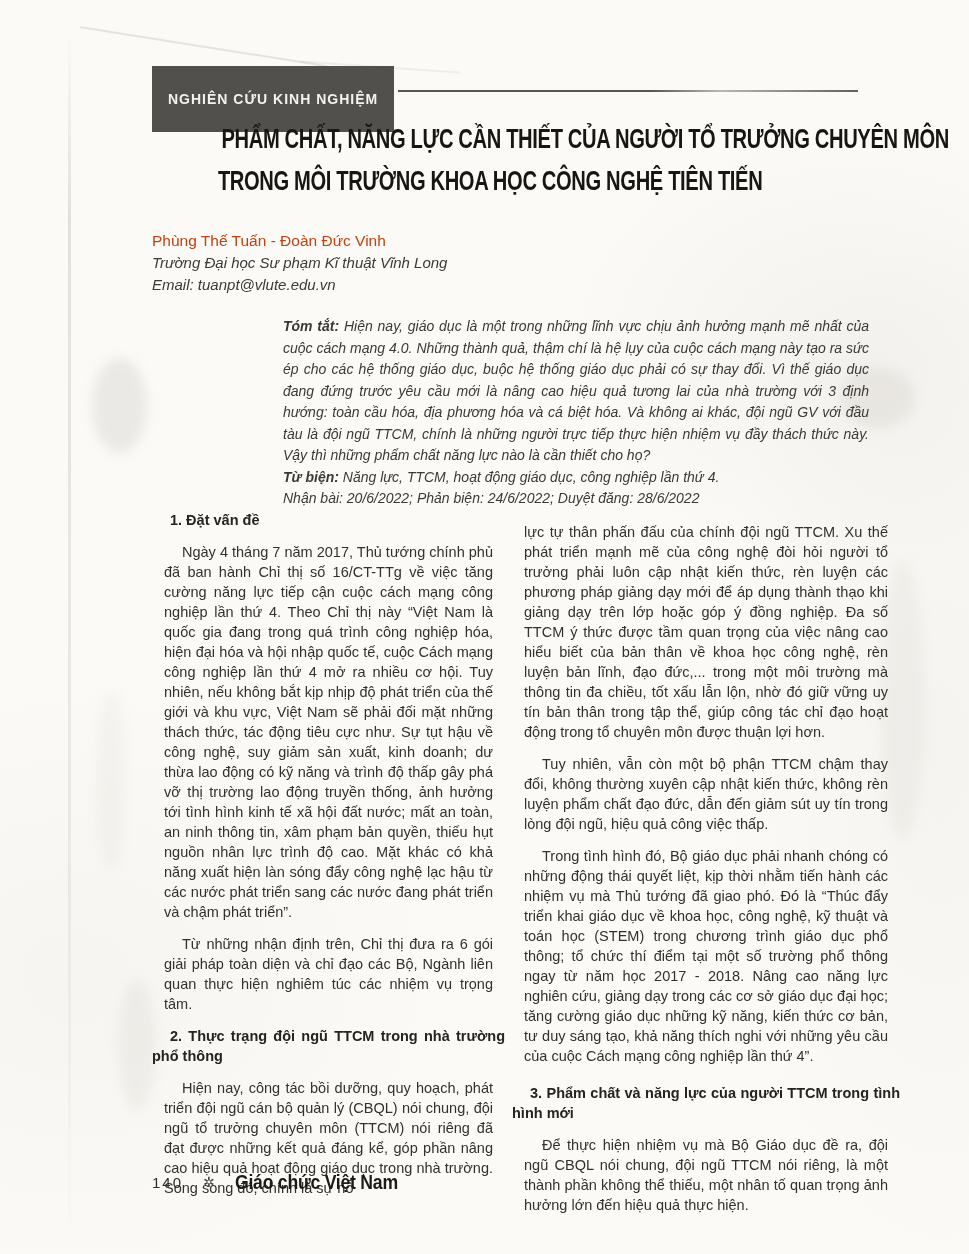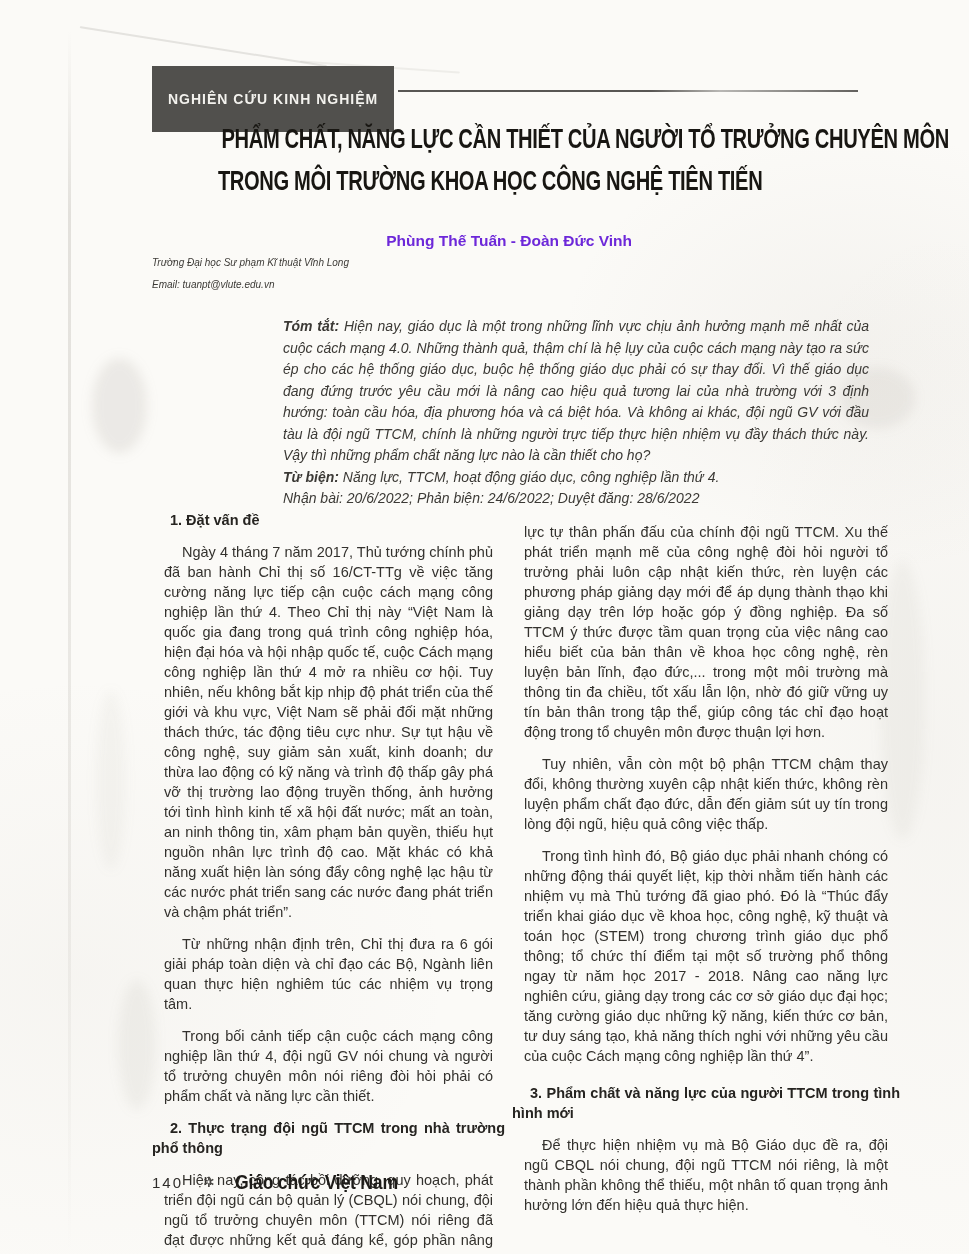--- a/index.html
+++ b/index.html
@@ -34,22 +34,22 @@
     background:linear-gradient(to right, rgba(60,58,55,0.85) 0 55%, rgba(60,58,55,0.35) 70%, rgba(60,58,55,0.8));}
 
   
   .title-wrap{left:80px;top:118px;width:820px;text-align:center;color:#181612;}
   .title-line{display:inline-block;white-space:nowrap;
     font-weight:bold;font-size:28px;letter-spacing:-0.5px;
     transform:scaleX(0.72);transform-origin:center;line-height:42px;}
 
   
   .authors{left:152px;top:230px;width:480px;}
-  .author-names{font-weight:bold;font-size:15.5px;color:#6d28d9;line-height:22px;text-align:right;}
-  .affil, .email{font-style:italic;font-size:10px;color:#3c3a36;line-height:22px;}
+  .author-names{font-weight:normal;font-size:15.5px;color:#c2410c;line-height:22px;}
+  .affil, .email{font-style:italic;font-size:15px;color:#3c3a36;line-height:22px;}
 
   
   .abstract{left:283px;top:316px;width:586px;font-style:italic;font-size:14px;
     line-height:21.5px;color:#3b3935;text-align:justify;}
   .abstract p{margin:0;}
   .abstract .lbl{font-weight:bold;}
   .dates{text-align:left;}
 
   
   .col{font-size:14.5px;line-height:20px;text-align:justify;color:#33312d;}
@@ -105,21 +105,20 @@
     <span class="lbl">Từ biện:</span>
     <span>Năng lực, TTCM, hoạt động giáo dục, công nghiệp lần thứ 4.</span>
   </p>
   <p class="dates">Nhận bài: 20/6/2022; Phản biện: 24/6/2022; Duyệt đăng: 28/6/2022</p>
 </div>
 
 <div class="abs col col-left">
   <h3>1. Đặt vấn đề</h3>
   <p>Ngày 4 tháng 7 năm 2017, Thủ tướng chính phủ đã ban hành Chỉ thị số 16/CT-TTg về việc tăng cường năng lực tiếp cận cuộc cách mạng công nghiệp lần thứ 4. Theo Chỉ thị này “Việt Nam là quốc gia đang trong quá trình công nghiệp hóa, hiện đại hóa và hội nhập quốc tế, cuộc Cách mạng công nghiệp lần thứ 4 mở ra nhiều cơ hội. Tuy nhiên, nếu không bắt kịp nhịp độ phát triển của thế giới và khu vực, Việt Nam sẽ phải đối mặt những thách thức, tác động tiêu cực như. Sự tụt hậu về công nghệ, suy giảm sản xuất, kinh doanh; dư thừa lao động có kỹ năng và trình độ thấp gây phá vỡ thị trường lao động truyền thống, ảnh hưởng tới tình hình kinh tế xã hội đất nước; mất an toàn, an ninh thông tin, xâm phạm bản quyền, thiếu hụt nguồn nhân lực trình độ cao. Mặt khác có khả năng xuất hiện làn sóng đẩy công nghệ lạc hậu từ các nước phát triển sang các nước đang phát triển và chậm phát triển”.</p>
   <p>Từ những nhận định trên, Chỉ thị đưa ra 6 gói giải pháp toàn diện và chỉ đạo các Bộ, Ngành liên quan thực hiện nghiêm túc các nhiệm vụ trọng tâm.</p>
-  <p>Trong bối cảnh tiếp cận cuộc cách mạng công nghiệp lần thứ 4, đội ngũ GV nói chung và người tổ trưởng chuyên môn nói riêng đòi hỏi phải có phẩm chất và năng lực cần thiết.</p>
   <h3 class="gap">2. Thực trạng đội ngũ TTCM trong nhà trường phổ thông</h3>
   <p>Hiện nay, công tác bồi dưỡng, quy hoạch, phát triển đội ngũ cán bộ quản lý (CBQL) nói chung, đội ngũ tổ trưởng chuyên môn (TTCM) nói riêng đã đạt được những kết quả đáng kể, góp phần nâng cao hiệu quả hoạt động giáo dục trong nhà trường. Song song đó, chính là sự nỗ</p>
 </div>
 
 <div class="abs col col-right">
   <p class="cont">lực tự thân phấn đấu của chính đội ngũ TTCM. Xu thế phát triển mạnh mẽ của công nghệ đòi hỏi người tổ trưởng phải luôn cập nhật kiến thức, rèn luyện các phương pháp giảng dạy mới để áp dụng thành thạo khi giảng dạy trên lớp hoặc góp ý đồng nghiệp. Đa số TTCM ý thức được tầm quan trọng của việc nâng cao hiểu biết của bản thân về khoa học công nghệ, rèn luyện bản lĩnh, đạo đức,... trong một môi trường mà thông tin đa chiều, tốt xấu lẫn lộn, nhờ đó giữ vững uy tín bản thân trong tập thể, giúp công tác chỉ đạo hoạt động trong tổ chuyên môn được thuận lợi hơn.</p>
   <p>Tuy nhiên, vẫn còn một bộ phận TTCM chậm thay đổi, không thường xuyên cập nhật kiến thức, không rèn luyện phẩm chất đạo đức, dẫn đến giảm sút uy tín trong lòng đội ngũ, hiệu quả công việc thấp.</p>
   <p>Trong tình hình đó, Bộ giáo dục phải nhanh chóng có những động thái quyết liệt, kịp thời nhằm tiến hành các nhiệm vụ mà Thủ tướng đã giao phó. Đó là “Thúc đẩy triển khai giáo dục về khoa học, công nghệ, kỹ thuật và toán học (STEM) trong chương trình giáo dục phổ thông; tổ chức thí điểm tại một số trường phổ thông ngay từ năm học 2017 - 2018. Nâng cao năng lực nghiên cứu, giảng dạy trong các cơ sở giáo dục đại học; tăng cường giáo dục những kỹ năng, kiến thức cơ bản, tư duy sáng tạo, khả năng thích nghi với những yêu cầu của cuộc Cách mạng công nghiệp lần thứ 4”.</p>
   <h3 class="gap2">3. Phẩm chất và năng lực của người TTCM trong tình hình mới</h3>
   <p>Để thực hiện nhiệm vụ mà Bộ Giáo dục đề ra, đội ngũ CBQL nói chung, đội ngũ TTCM nói riêng, là một thành phần không thể thiếu, một nhân tố quan trọng ảnh hưởng lớn đến hiệu quả thực hiện.</p>

